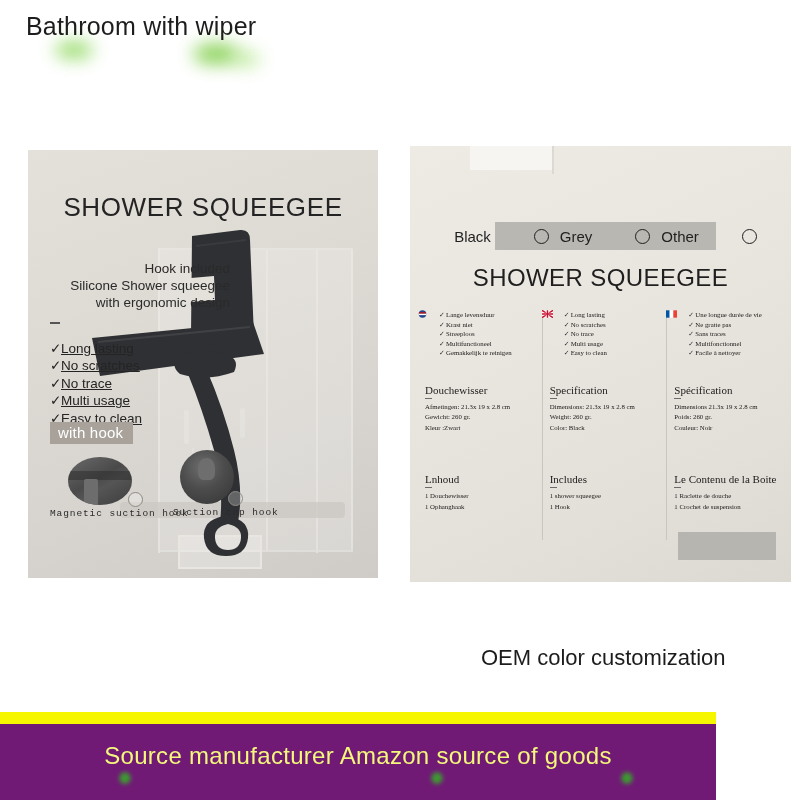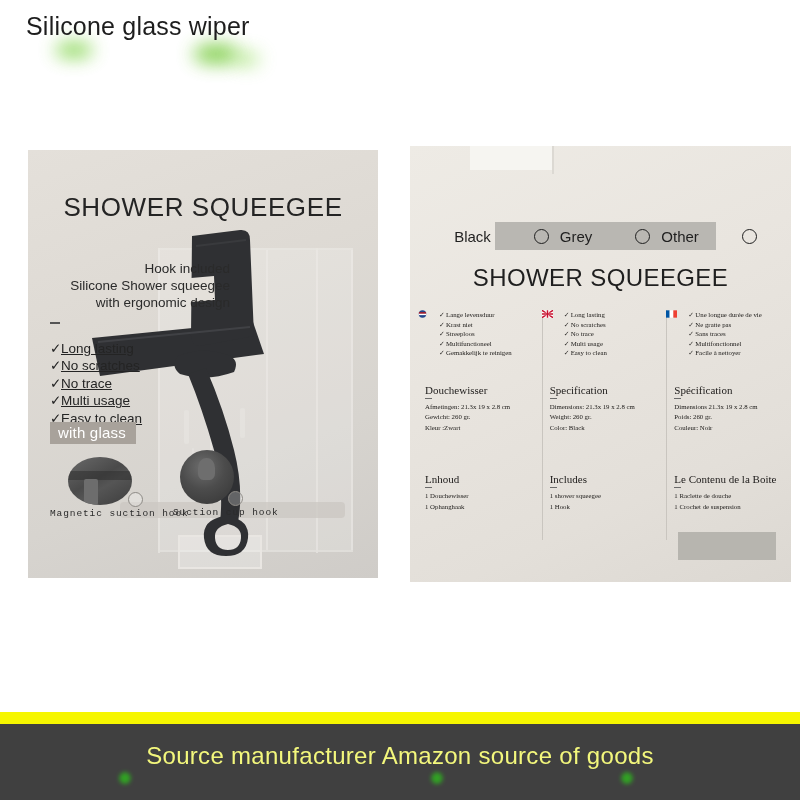--- a/index.html
+++ b/index.html
@@ -115,40 +115,40 @@
              font-family:"Liberation Serif", serif;}
   .spec-block{margin-top:26px;}
   .inc-block{margin-top:40px;}
 
   .grey-patch{position:absolute;left:268px;top:386px;width:98px;height:28px;background:#b7b5af;}
 
   
   .oem{position:absolute;left:481px;top:645px;font-size:22px;color:#1c1c1c;}
 
   
-  .banner{position:absolute;left:0;top:712px;width:800px;height:88px;background:#404040;overflow:hidden;}
+  .banner{position:absolute;left:0;top:712px;width:716px;height:88px;background:#701a75;overflow:hidden;}
   .banner .ystripe{position:absolute;left:0;top:0;width:800px;height:12px;background:#f6f600;}
   .banner .btext{
     position:absolute;left:0;top:30px;width:100%;text-align:center;
     font-size:24px;color:#f3f77c;letter-spacing:.3px;
   }
   .banner .ghost{position:absolute;top:44px;font-size:40px;color:#2cc21a;opacity:.75;font-weight:bold;filter:blur(2px);}
   .g1{left:118px;}
   .g2{left:430px;}
   .g3{left:620px;}
 </style>
 </head>
 <body>
 
 <div class="page">
 
   <div class="green-blur gb1"></div>
   <div class="green-blur gb2"></div>
   <div class="green-blur gb3"></div>
-  <div class="top-title">Silicone glass wiper</div>
+  <div class="top-title">Bathroom with wiper</div>
 
   <div class="panel panel-left">
 
     <div class="cabin">
       <div class="panelfill" style="left:10px;top:30px;width:195px;height:300px;"></div>
       <div class="glassv" style="left:10px;top:28px;height:305px;"></div>
       <div class="glassv" style="left:62px;top:30px;height:300px;"></div>
       <div class="glassv" style="left:118px;top:30px;height:300px;"></div>
       <div class="glassv" style="left:168px;top:28px;height:305px;"></div>
       <div class="glassv" style="left:203px;top:30px;height:300px;"></div>
@@ -191,21 +191,21 @@
     <div class="lp-dash"></div>
 
     <div class="lp-feats">
       <div><span class="chk">✓</span><span>Long lasting</span></div>
       <div><span class="chk">✓</span><span>No scratches</span></div>
       <div><span class="chk">✓</span><span>No trace</span></div>
       <div><span class="chk">✓</span><span>Multi usage</span></div>
       <div><span class="chk">✓</span><span>Easy to clean</span></div>
     </div>
 
-    <div class="withhook">with glass</div>
+    <div class="withhook">with hook</div>
 
     <div class="hookshot hs1"></div>
     <div class="hookshot hs2"></div>
     <div class="circ c1"></div>
     <div class="circ c2"></div>
     <div class="hooklabel hl1">Magnetic suction hook</div>
     <div class="hooklabel hl2">Suction cup hook</div>
   </div>
 
   <div class="panel panel-right">
@@ -315,20 +315,21 @@
           <div class="line">1 Raclette de douche</div>
           <div class="line">1 Crochet de suspension</div>
         </div>
       </div>
 
     </div>
 
     <div class="grey-patch"></div>
   </div>
 
+  <div class="oem">OEM color customization</div>
 
   <div class="banner">
     <div class="ystripe"></div>
     <div class="ghost g1">•</div>
     <div class="ghost g2">•</div>
     <div class="ghost g3">•</div>
     <div class="btext">Source manufacturer Amazon source of goods</div>
   </div>
 
 </div>

